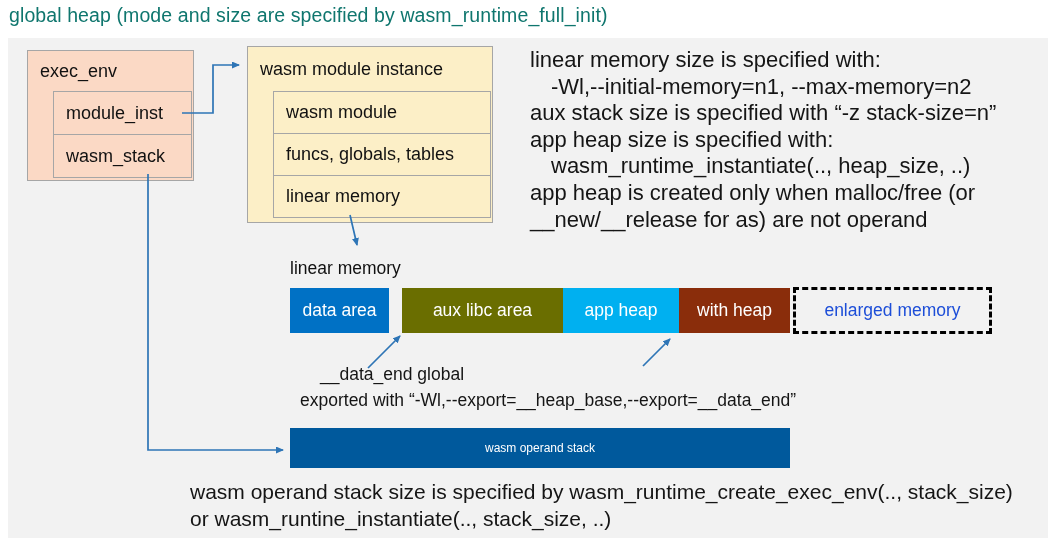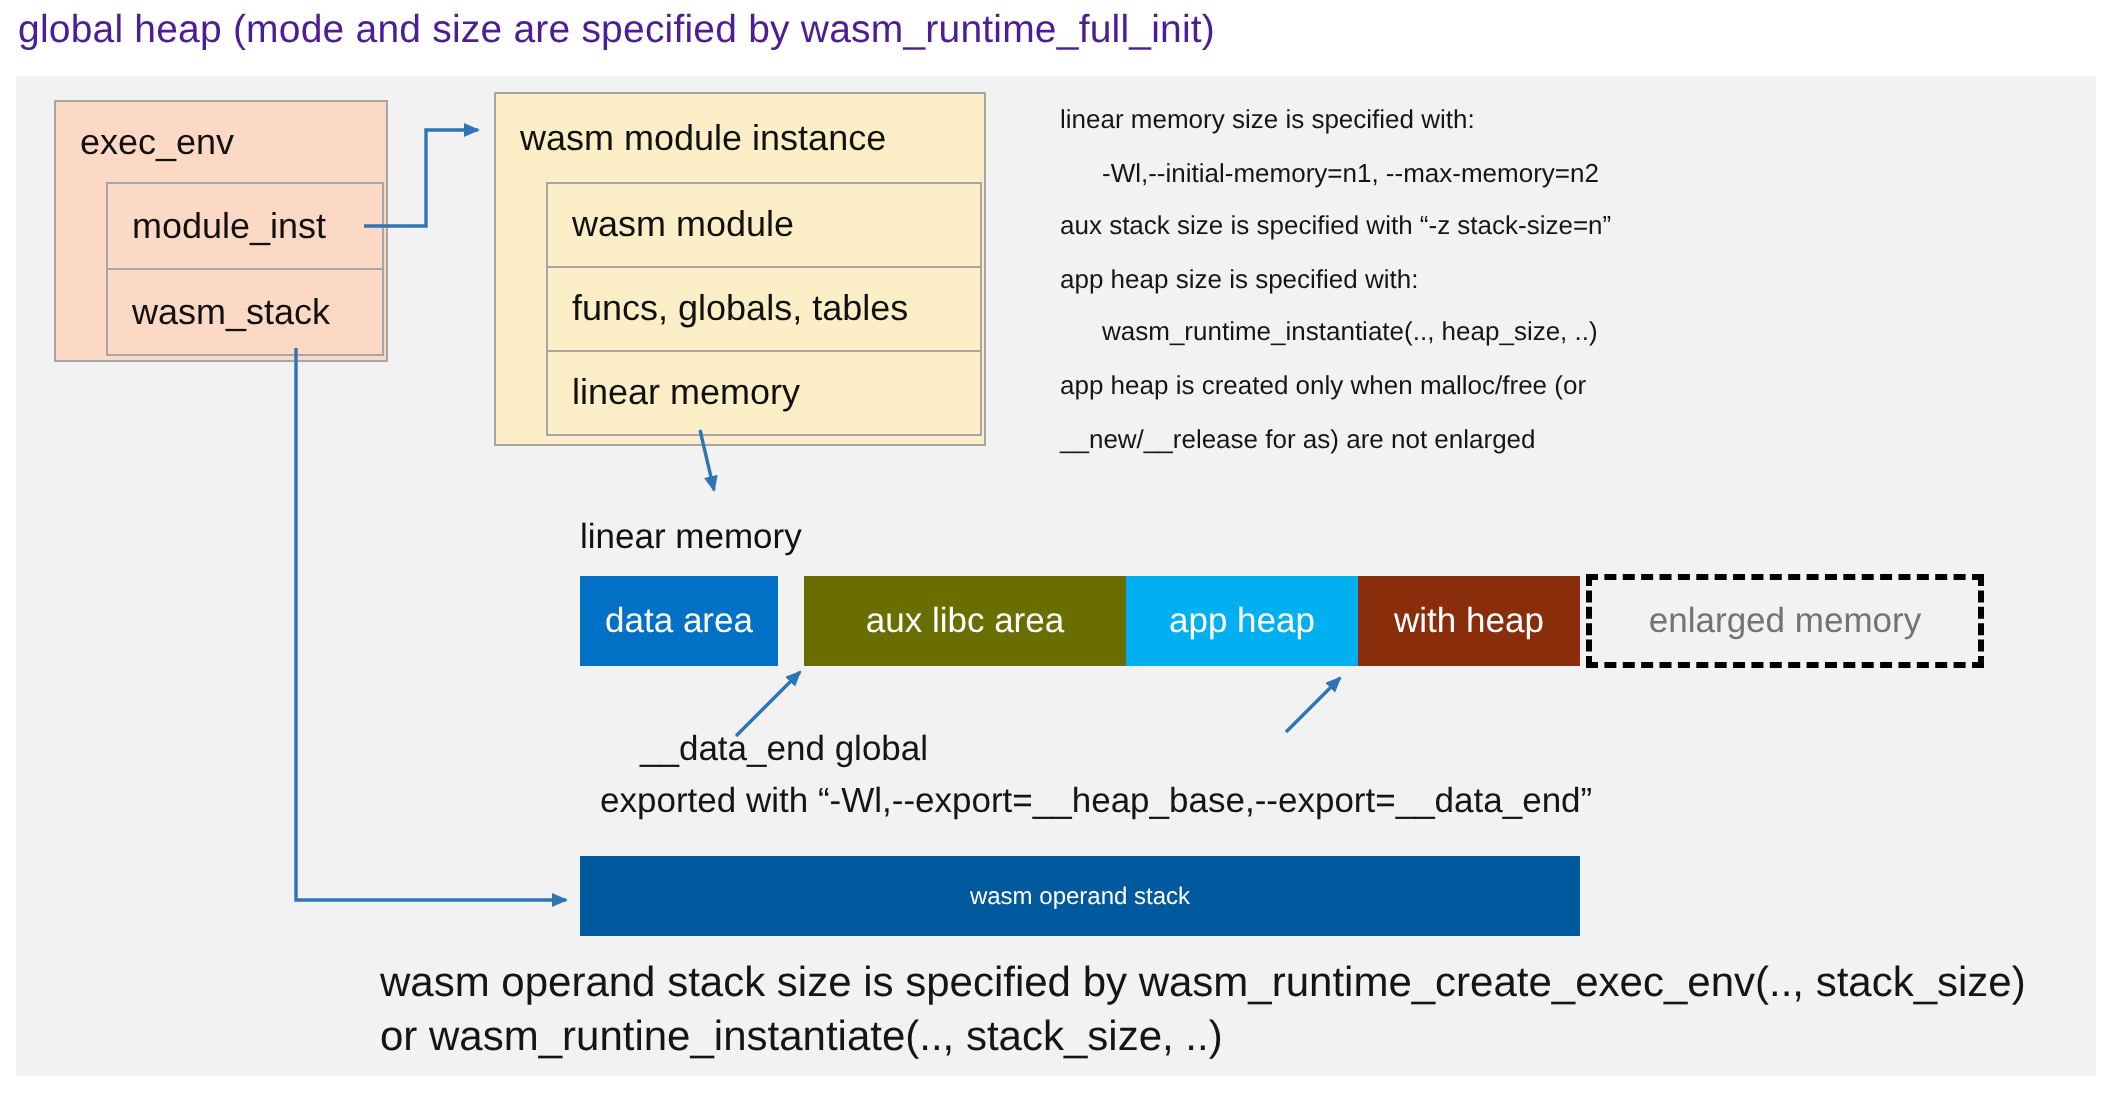--- a/index.html
+++ b/index.html
@@ -8,21 +8,21 @@
     font-family: "Liberation Sans", sans-serif;
     color: #111111;
     width: 1054px; height: 547px;
     position: relative;
     overflow: hidden;
   }
   .stage { position: absolute; inset: 0; width: 1054px; height: 547px; }
 
   .title {
     position: absolute; left: 9px; top: 4px;
-    font-size: 19.5px; color: #4c1d95; letter-spacing: 0.1px;
+    font-size: 19.5px; color: #0f766e; letter-spacing: 0.1px;
   }
 
   .diagram-bg {
     position: absolute; left: 8px; top: 38px;
     width: 1040px; height: 500px;
     background: #f2f2f2;
   }
 
   
   .record { position: absolute; border: 1px solid #a6a6a6; }
@@ -48,39 +48,39 @@
   #instance { left: 247px; top: 46px; width: 246px; height: 177px; }
   #instance .hdr { height: 44px; }
   #instance .row { left: 25px; height: 43px; }
   #instance .row.r0 { top: 44px; }
   #instance .row.r1 { top: 86px; }
   #instance .row.r2 { top: 128px; }
 
   
   .notes {
     position: absolute; left: 530px; top: 47px; width: 515px;
-    font-size: 13px; line-height: 26.6px; color: #151515;
+    font-size: 22px; line-height: 26.6px; color: #151515;
   }
   .notes .indent { padding-left: 21px; }
 
   
   .lm-label { position: absolute; left: 290px; top: 258px; font-size: 17.5px; }
   .bar-seg {
     position: absolute; top: 288px; height: 45px;
     display: flex; align-items: center; justify-content: center;
     color: #ffffff; font-size: 17.5px; white-space: nowrap;
   }
   .seg-data  { left: 290px; width: 99px; background: #0071c5; }
   .seg-aux   { left: 402px; width: 161px; background: #6a6e00; }
   .seg-app   { left: 563px; width: 116px; background: #00b0f0; }
   .seg-libc  { left: 679px; width: 111px; background: #8a2d0b; }
   .seg-enlarged {
     left: 793px; width: 199px; top: 287px; height: 47px;
     background: transparent; border: 3px dashed #000000;
-    color: #737373;
+    color: #1d4ed8;
   }
 
   .ann { position: absolute; font-size: 17.5px; color: #151515; white-space: nowrap; }
   #ann-data-end  { left: 320px; top: 364px; }
   #ann-heap-base { left: 600px; top: 364px; }
   #ann-exported  { left: 300px; top: 390px; }
 
   
   .operand-stack {
     position: absolute; left: 290px; top: 428px; width: 500px; height: 40px;
@@ -117,21 +117,21 @@
     <div class="row r2">linear memory</div>
   </div>
 
   <div class="notes">
     <div>linear memory size is specified with:</div>
     <div class="indent">-Wl,--initial-memory=n1, --max-memory=n2</div>
     <div>aux stack size is specified with “-z stack-size=n”</div>
     <div>app heap size is specified with:</div>
     <div class="indent">wasm_runtime_instantiate(.., heap_size, ..)</div>
     <div>app heap is created only when malloc/free (or</div>
-    <div>__new/__release for as) are not enlarged</div>
+    <div>__new/__release for as) are not operand</div>
   </div>
 
   <div class="lm-label">linear memory</div>
   <div class="bar-seg seg-data">data area</div>
   <div class="bar-seg seg-aux">aux libc area</div>
   <div class="bar-seg seg-app">app heap</div>
   <div class="bar-seg seg-libc">with heap</div>
   <div class="bar-seg seg-enlarged">enlarged memory</div>
 
   <div class="ann" id="ann-data-end">__data_end global</div>

